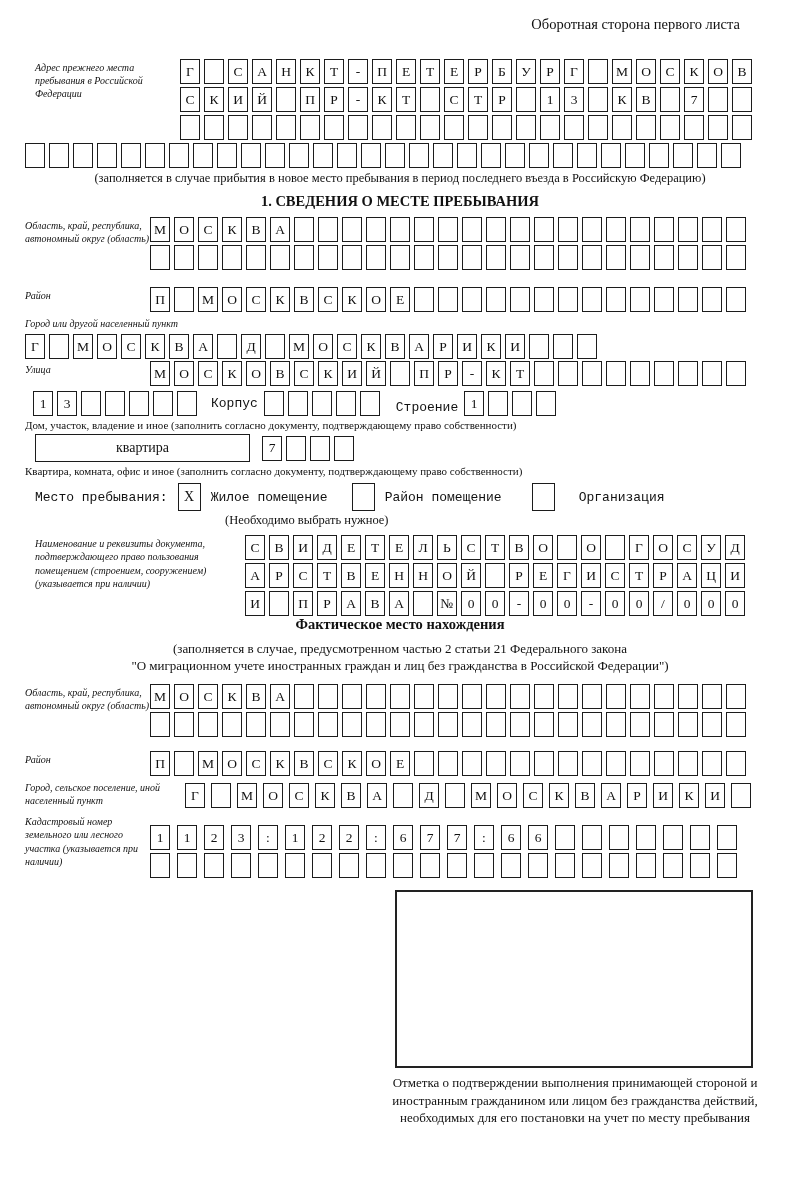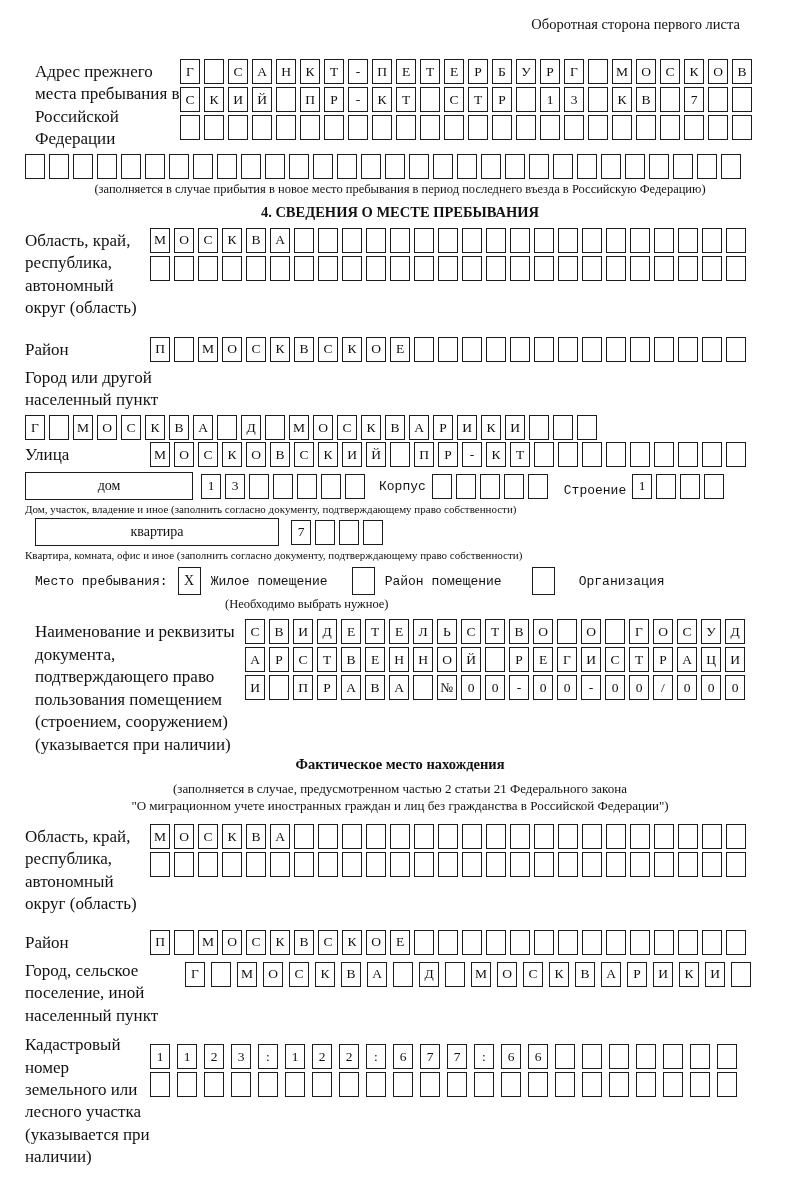--- a/index.html
+++ b/index.html
@@ -5,21 +5,21 @@
   * { margin:0; padding:0; box-sizing:border-box; }
   html,body { background:#ffffff; }
   body {
     width:800px; height:1180px; overflow:hidden;
     font-family:"Liberation Serif","DejaVu Serif",serif;
     color:#111; padding:16px 0 0 25px;
   }
   .hdr-note { text-align:right; font-size:14.5px; margin-right:60px; }
 
   .field { display:flex; align-items:flex-start; }
-  .flabel { font-size:17px; line-height:1.32; padding-top:2px; }
+  .flabel { font-size:10px; line-height:1.32; padding-top:2px;font-style:italic; }
   .rows { display:flex; flex-direction:column; gap:3px; }
   .boxrow { display:flex; }
 
   .cbox {
     display:inline-flex; width:20px; height:25px; border:1.5px solid #1c1c1c;
     margin-right:4px; align-items:center; justify-content:center;
     font-size:13.5px; flex:0 0 auto; background:#fff;
   }
   .gap7 .cbox { margin-right:7px; }
   .gap6 .cbox { margin-right:6px; }
@@ -156,21 +156,21 @@
     <span class="cbox"></span>
     <span class="cbox"></span>
     <span class="cbox"></span>
     <span class="cbox"></span>
     <span class="cbox"></span>
     <span class="cbox"></span>
     <span class="cbox"></span>
   </div>
 <div class="caption">(заполняется в случае прибытия в новое место пребывания в период последнего въезда в Российскую Федерацию)</div>
 
-<div class="sec-title" style="margin-top:7px;">4. СВЕДЕНИЯ О МЕСТЕ ПРЕБЫВАНИЯ</div>
+<div class="sec-title" style="margin-top:7px;">1. СВЕДЕНИЯ О МЕСТЕ ПРЕБЫВАНИЯ</div>
 
 <div class="field" style="margin-top:7px;">
   <div class="flabel" style="width:125px;">Область, край, республика, автономный округ (область)</div>
   <div class="rows">
     <div class="boxrow">
         <span class="cbox">М</span>
         <span class="cbox">О</span>
         <span class="cbox">С</span>
         <span class="cbox">К</span>
         <span class="cbox">В</span>
@@ -311,21 +311,20 @@
       <span class="cbox"></span>
       <span class="cbox"></span>
       <span class="cbox"></span>
       <span class="cbox"></span>
       <span class="cbox"></span>
       <span class="cbox"></span>
     </div>
 </div>
 
 <div style="display:flex; align-items:center; margin-top:5px;">
-  <div class="widebox" style="width:168px;">дом</div>
   <div class="boxrow" style="margin-left:8px;">
       <span class="cbox">1</span>
       <span class="cbox">3</span>
       <span class="cbox"></span>
       <span class="cbox"></span>
       <span class="cbox"></span>
       <span class="cbox"></span>
       <span class="cbox"></span>
     </div>
   <div class="opt-label" style="margin:0 6px 0 10px;">Корпус</div>
@@ -340,21 +339,21 @@
   <div class="boxrow">
       <span class="cbox">1</span>
       <span class="cbox"></span>
       <span class="cbox"></span>
       <span class="cbox"></span>
     </div>
 </div>
 <div class="caption-left">Дом, участок, владение и иное (заполнить согласно документу, подтверждающему право собственности)</div>
 
 <div style="display:flex; align-items:center; margin-top:3px;">
-  <div class="widebox" style="width:244px; margin-left:10px;">квартира</div>
+  <div class="widebox" style="width:215px; margin-left:10px;">квартира</div>
   <div class="boxrow" style="margin-left:12px;">
       <span class="cbox">7</span>
       <span class="cbox"></span>
       <span class="cbox"></span>
       <span class="cbox"></span>
     </div>
 </div>
 <div class="caption-left">Квартира, комната, офис и иное (заполнить согласно документу, подтверждающему право собственности)</div>
 
 <div style="display:flex; align-items:center; margin-top:6px; gap:10px;">

